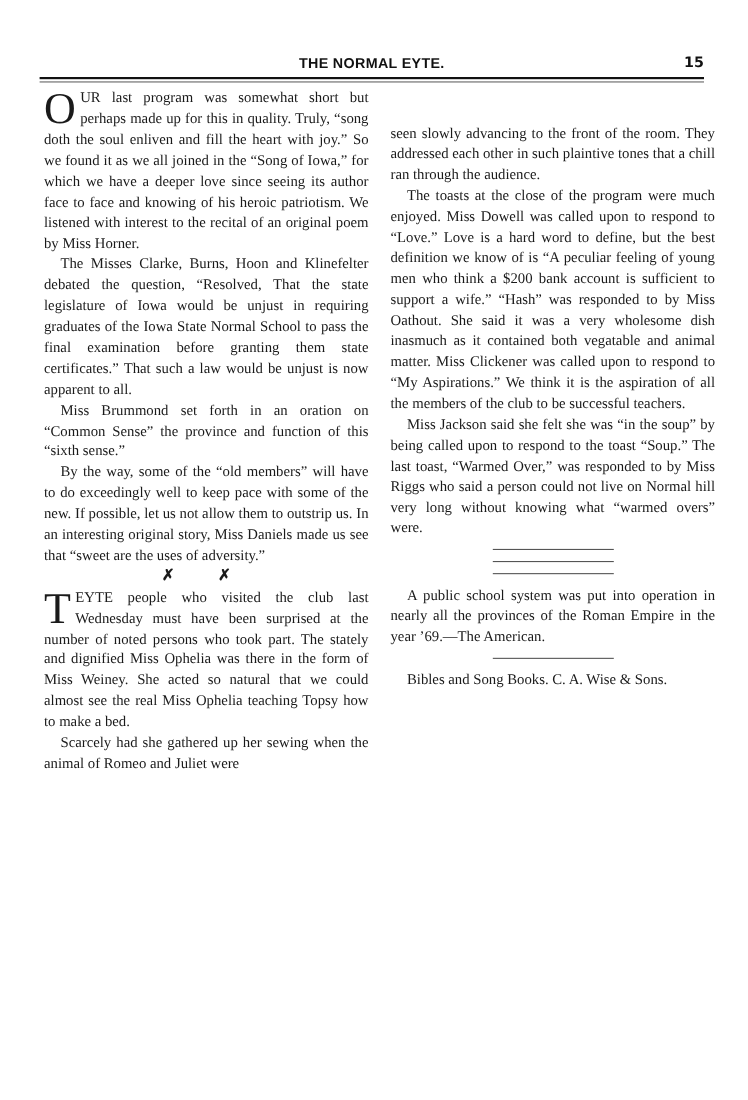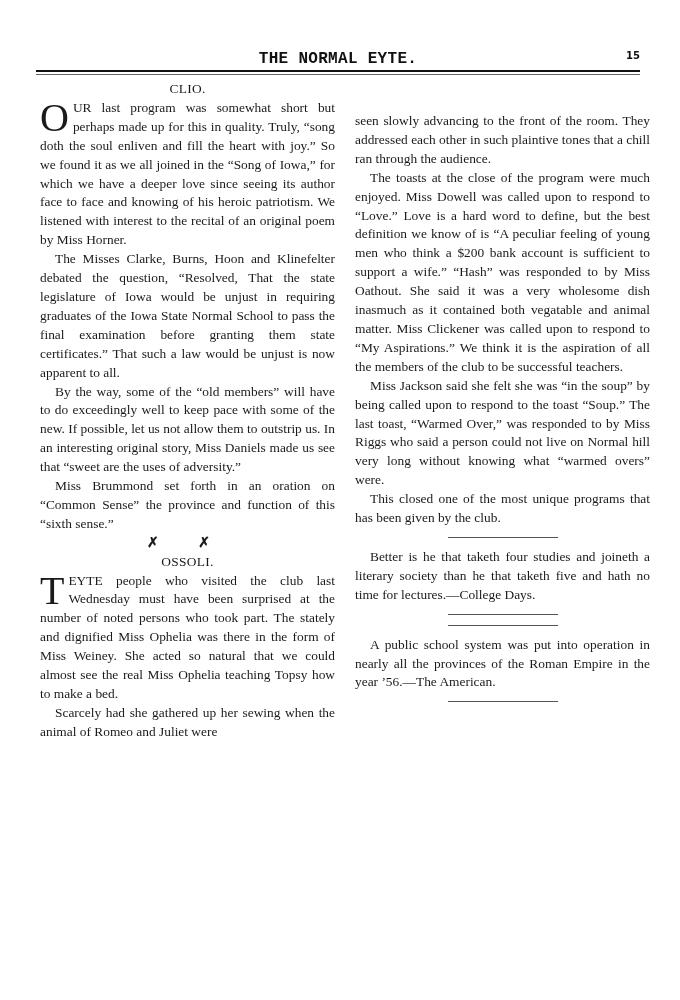--- a/index.html
+++ b/index.html
@@ -7,27 +7,27 @@
     width: 680px; height: 1000px; background: #ffffff; color: #1a1a1a;
     font-family: "DejaVu Serif", "Liberation Serif", serif;
     position: relative; overflow: hidden;
   }
   .page { position: absolute; left: 0; top: 0; width: 680px; height: 1000px; }
   .header {
     position: absolute; left: 36px; top: 50px; width: 604px; height: 16px;
   }
   .header .title {
     position: absolute; left: 0; right: 0; top: 0; text-align: center;
-    font-family: Liberation Mono, monospace;
-    font-weight: bold; font-size: 16px; letter-spacing: 0.3px; color: #111;
+    font-family: Liberation Sans, sans-serif;
+    font-weight: bold; font-size: 13px; letter-spacing: 0.3px; color: #111;
   }
   .header .pageno {
     position: absolute; right: 0; top: 0;
     font-family: "DejaVu Sans", "Liberation Sans", sans-serif;
-    font-weight: bold; font-size: 10px; color: #111;
+    font-weight: bold; font-size: 13px; color: #111;
   }
   .rule-thick {
     position: absolute; left: 36px; top: 70px; width: 604px; height: 2px;
     background: #111;
   }
   .rule-thin {
     position: absolute; left: 36px; top: 74px; width: 604px; height: 1px;
     background: #666;
   }
   .col {
@@ -59,43 +59,40 @@
 <div class="page">
 
   <div class="header">
     <div class="title">THE NORMAL EYTE.</div>
     <div class="pageno">15</div>
   </div>
   <div class="rule-thick"></div>
   <div class="rule-thin"></div>
 
   <div class="col left">
-    <p class="heading">CLIO.</p>
     <p class="dropcap-para"><span class="dropcap">O</span><span>UR</span><span> last program was somewhat short but perhaps made up for this in quality. Truly, “song doth the soul enliven and fill the heart with joy.” So we found it as we all joined in the “Song of Iowa,” for which we have a deeper love since seeing its author face to face and knowing of his heroic patriotism. We listened with interest to the recital of an original poem by Miss Horner.</span></p>
     <p>The Misses Clarke, Burns, Hoon and Klinefelter debated the question, “Resolved, That the state legislature of Iowa would be unjust in requiring graduates of the Iowa State Normal School to pass the final examination before granting them state certificates.” That such a law would be unjust is now apparent to all.</p>
+    <p>Miss Brummond set forth in an oration on “Common Sense” the province and function of this “sixth sense.”</p>
     <p>By the way, some of the “old members” will have to do exceedingly well to keep pace with some of the new. If possible, let us not allow them to outstrip us. In an interesting original story, Miss Daniels made us see that “sweet are the uses of adversity.”</p>
-    <p>Miss Brummond set forth in an oration on “Common Sense” the province and function of this “sixth sense.”</p>
 
     <p class="dingbats">✗ ✗</p>
 
-    <p class="heading">OSSOLI.</p>
     <p class="dropcap-para"><span class="dropcap">T</span><span>EYTE</span><span> people who visited the club last Wednesday must have been surprised at the number of noted persons who took part. The stately and dignified Miss Ophelia was there in the form of Miss Weiney. She acted so natural that we could almost see the real Miss Ophelia teaching Topsy how to make a bed.</span></p>
     <p>Scarcely had she gathered up her sewing when the animal of Romeo and Juliet were</p>
   </div>
 
   <div class="col right">
     <p class="noindent">seen slowly advancing to the front of the room. They addressed each other in such plaintive tones that a chill ran through the audience.</p>
     <p>The toasts at the close of the program were much enjoyed. Miss Dowell was called upon to respond to “Love.” Love is a hard word to define, but the best definition we know of is “A peculiar feeling of young men who think a $200 bank account is sufficient to support a wife.” “Hash” was responded to by Miss Oathout. She said it was a very wholesome dish inasmuch as it contained both vegatable and animal matter. Miss Clickener was called upon to respond to “My Aspirations.” We think it is the aspiration of all the members of the club to be successful teachers.</p>
     <p>Miss Jackson said she felt she was “in the soup” by being called upon to respond to the toast “Soup.” The last toast, “Warmed Over,” was responded to by Miss Riggs who said a person could not live on Normal hill very long without knowing what “warmed overs” were.</p>
-    <p>This closed one of the most unique programs that has been given by the club.</p>
-
-    <div class="sep"></div>
-    <p>Better is he that taketh four studies and joineth a literary society than he that taketh five and hath no time for lectures.—College Days.</p>
 
     <div class="sep"></div>
 
     <div class="sep"></div>
-    <p>A public school system was put into operation in nearly all the provinces of the Roman Empire in the year ’56.—The American.</p>
 
     <div class="sep"></div>
+    <p>A public school system was put into operation in nearly all the provinces of the Roman Empire in the year ’69.—The American.</p>
+
+    <div class="sep"></div>
+    <p class="signoff">Bibles and Song Books. C. A. Wise &amp; Sons.</p>
   </div>
 
 </div>
 
 </body></html>

